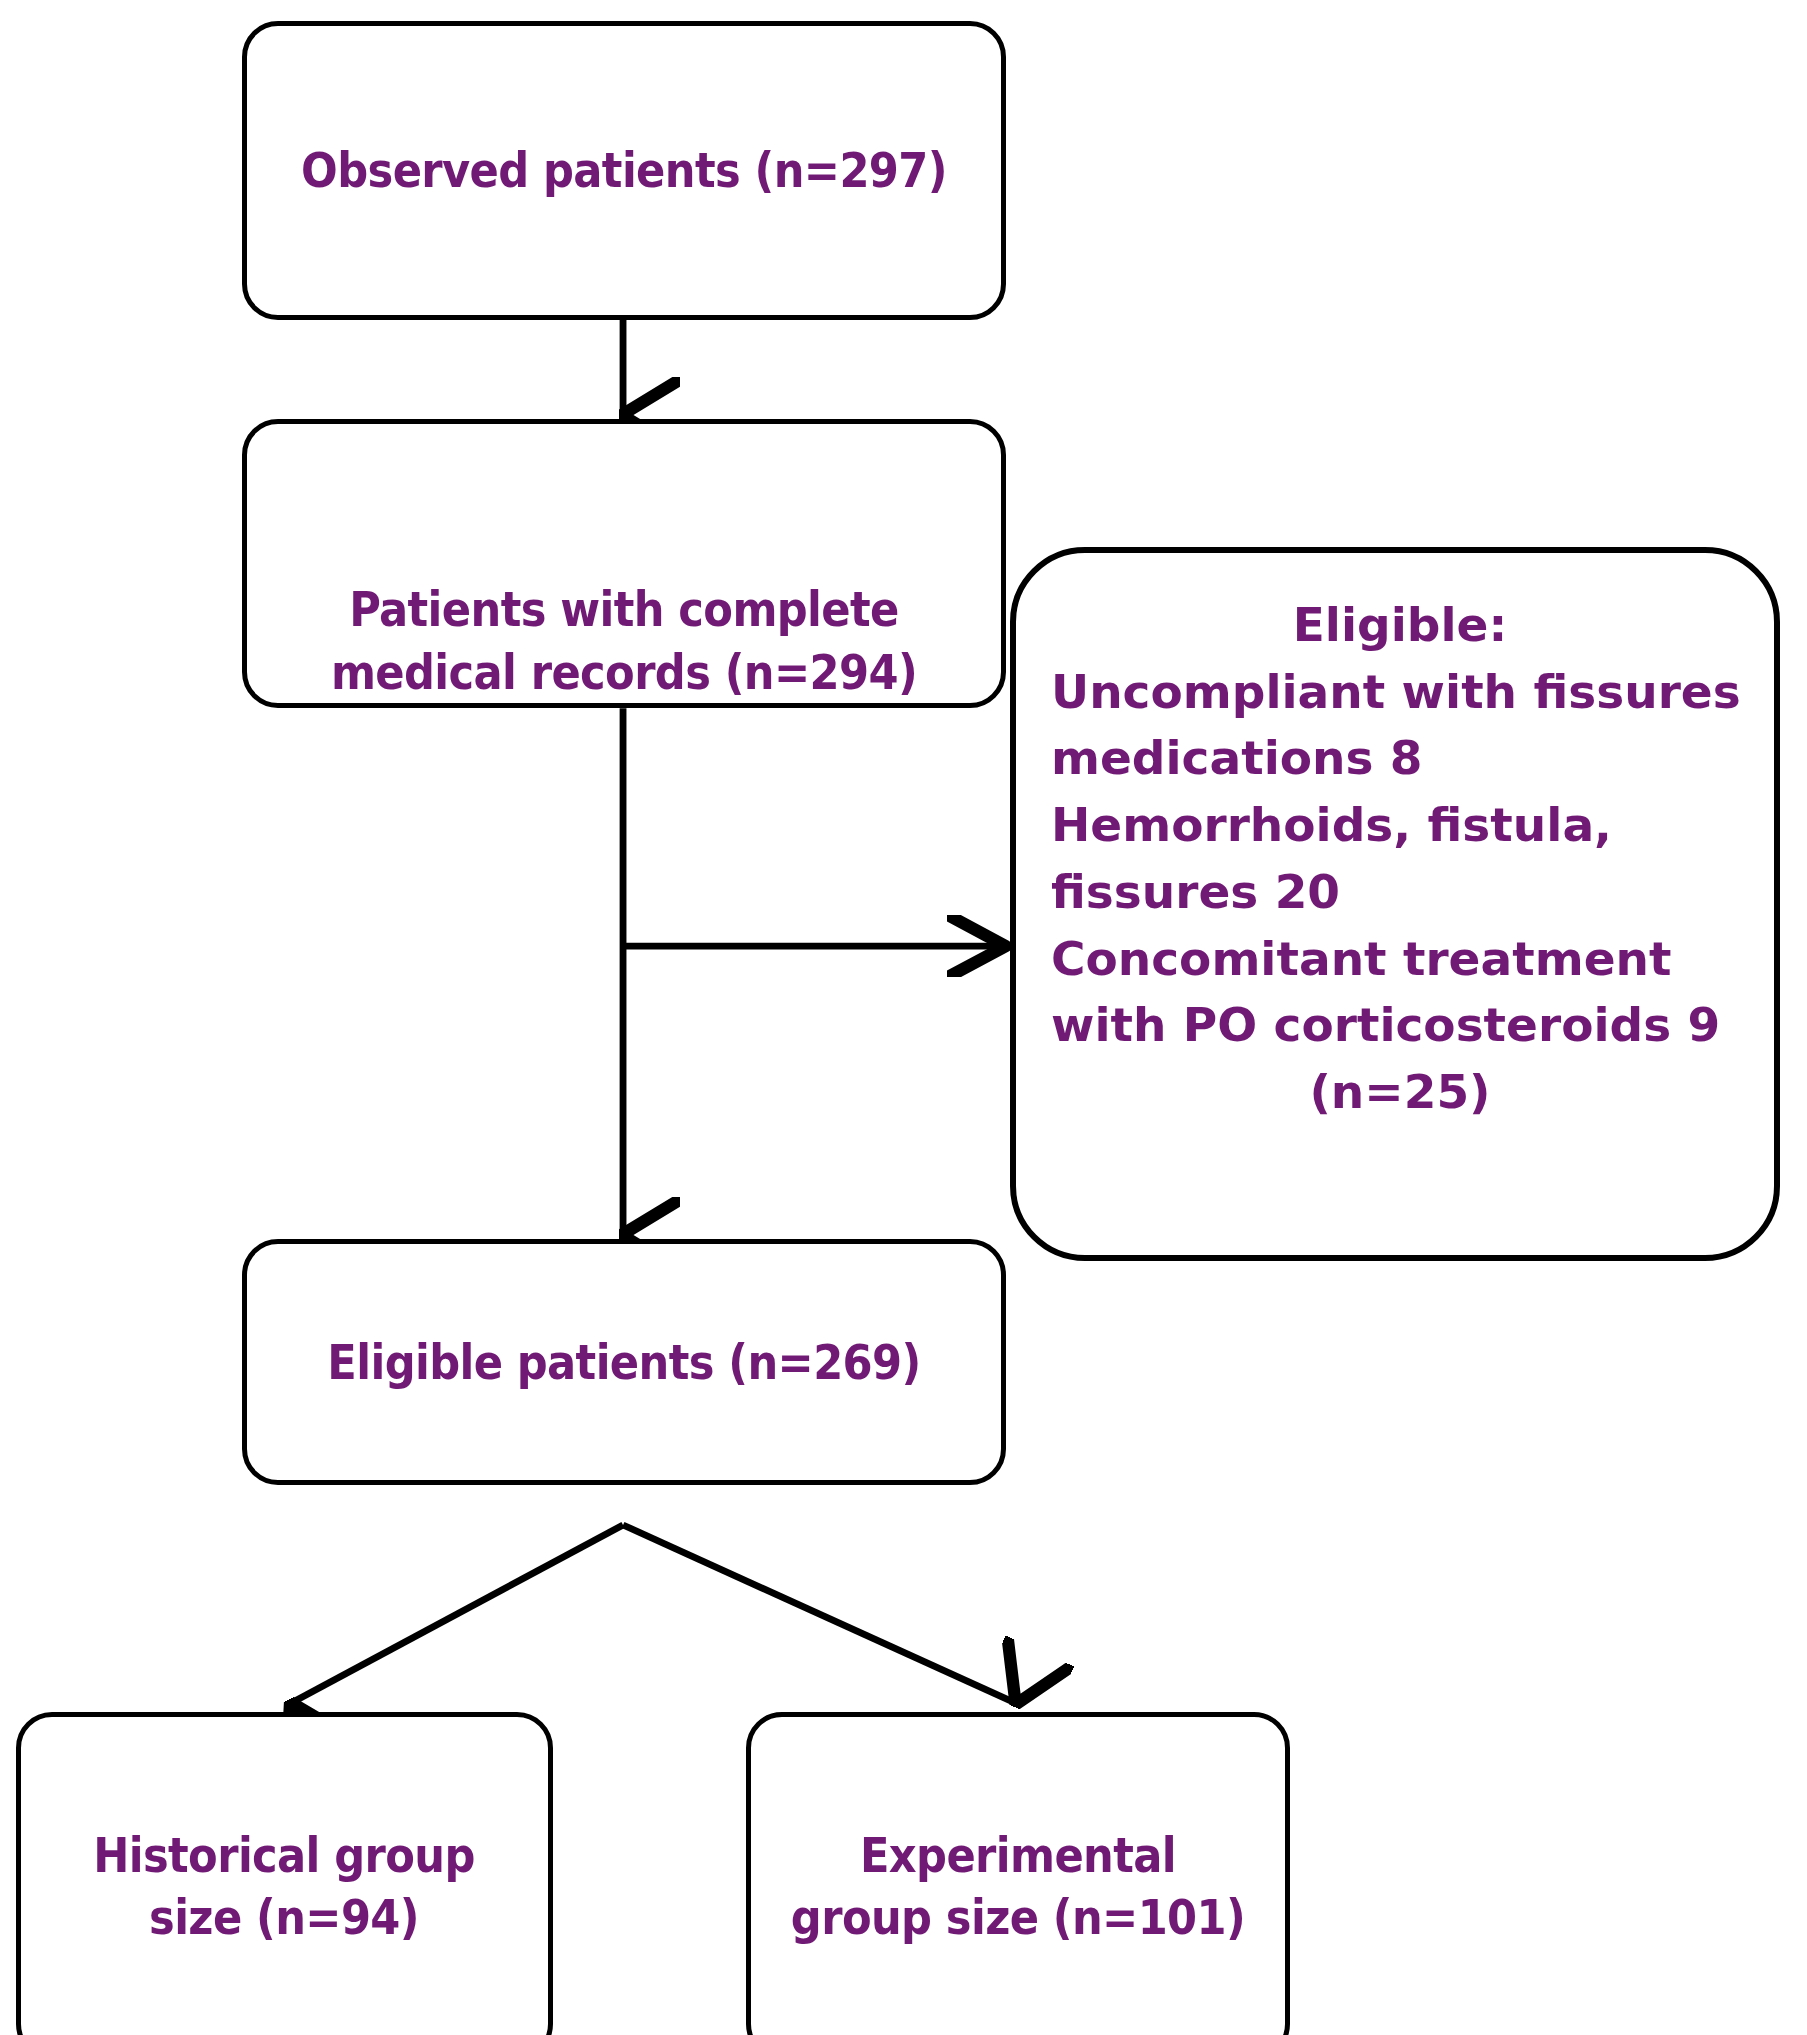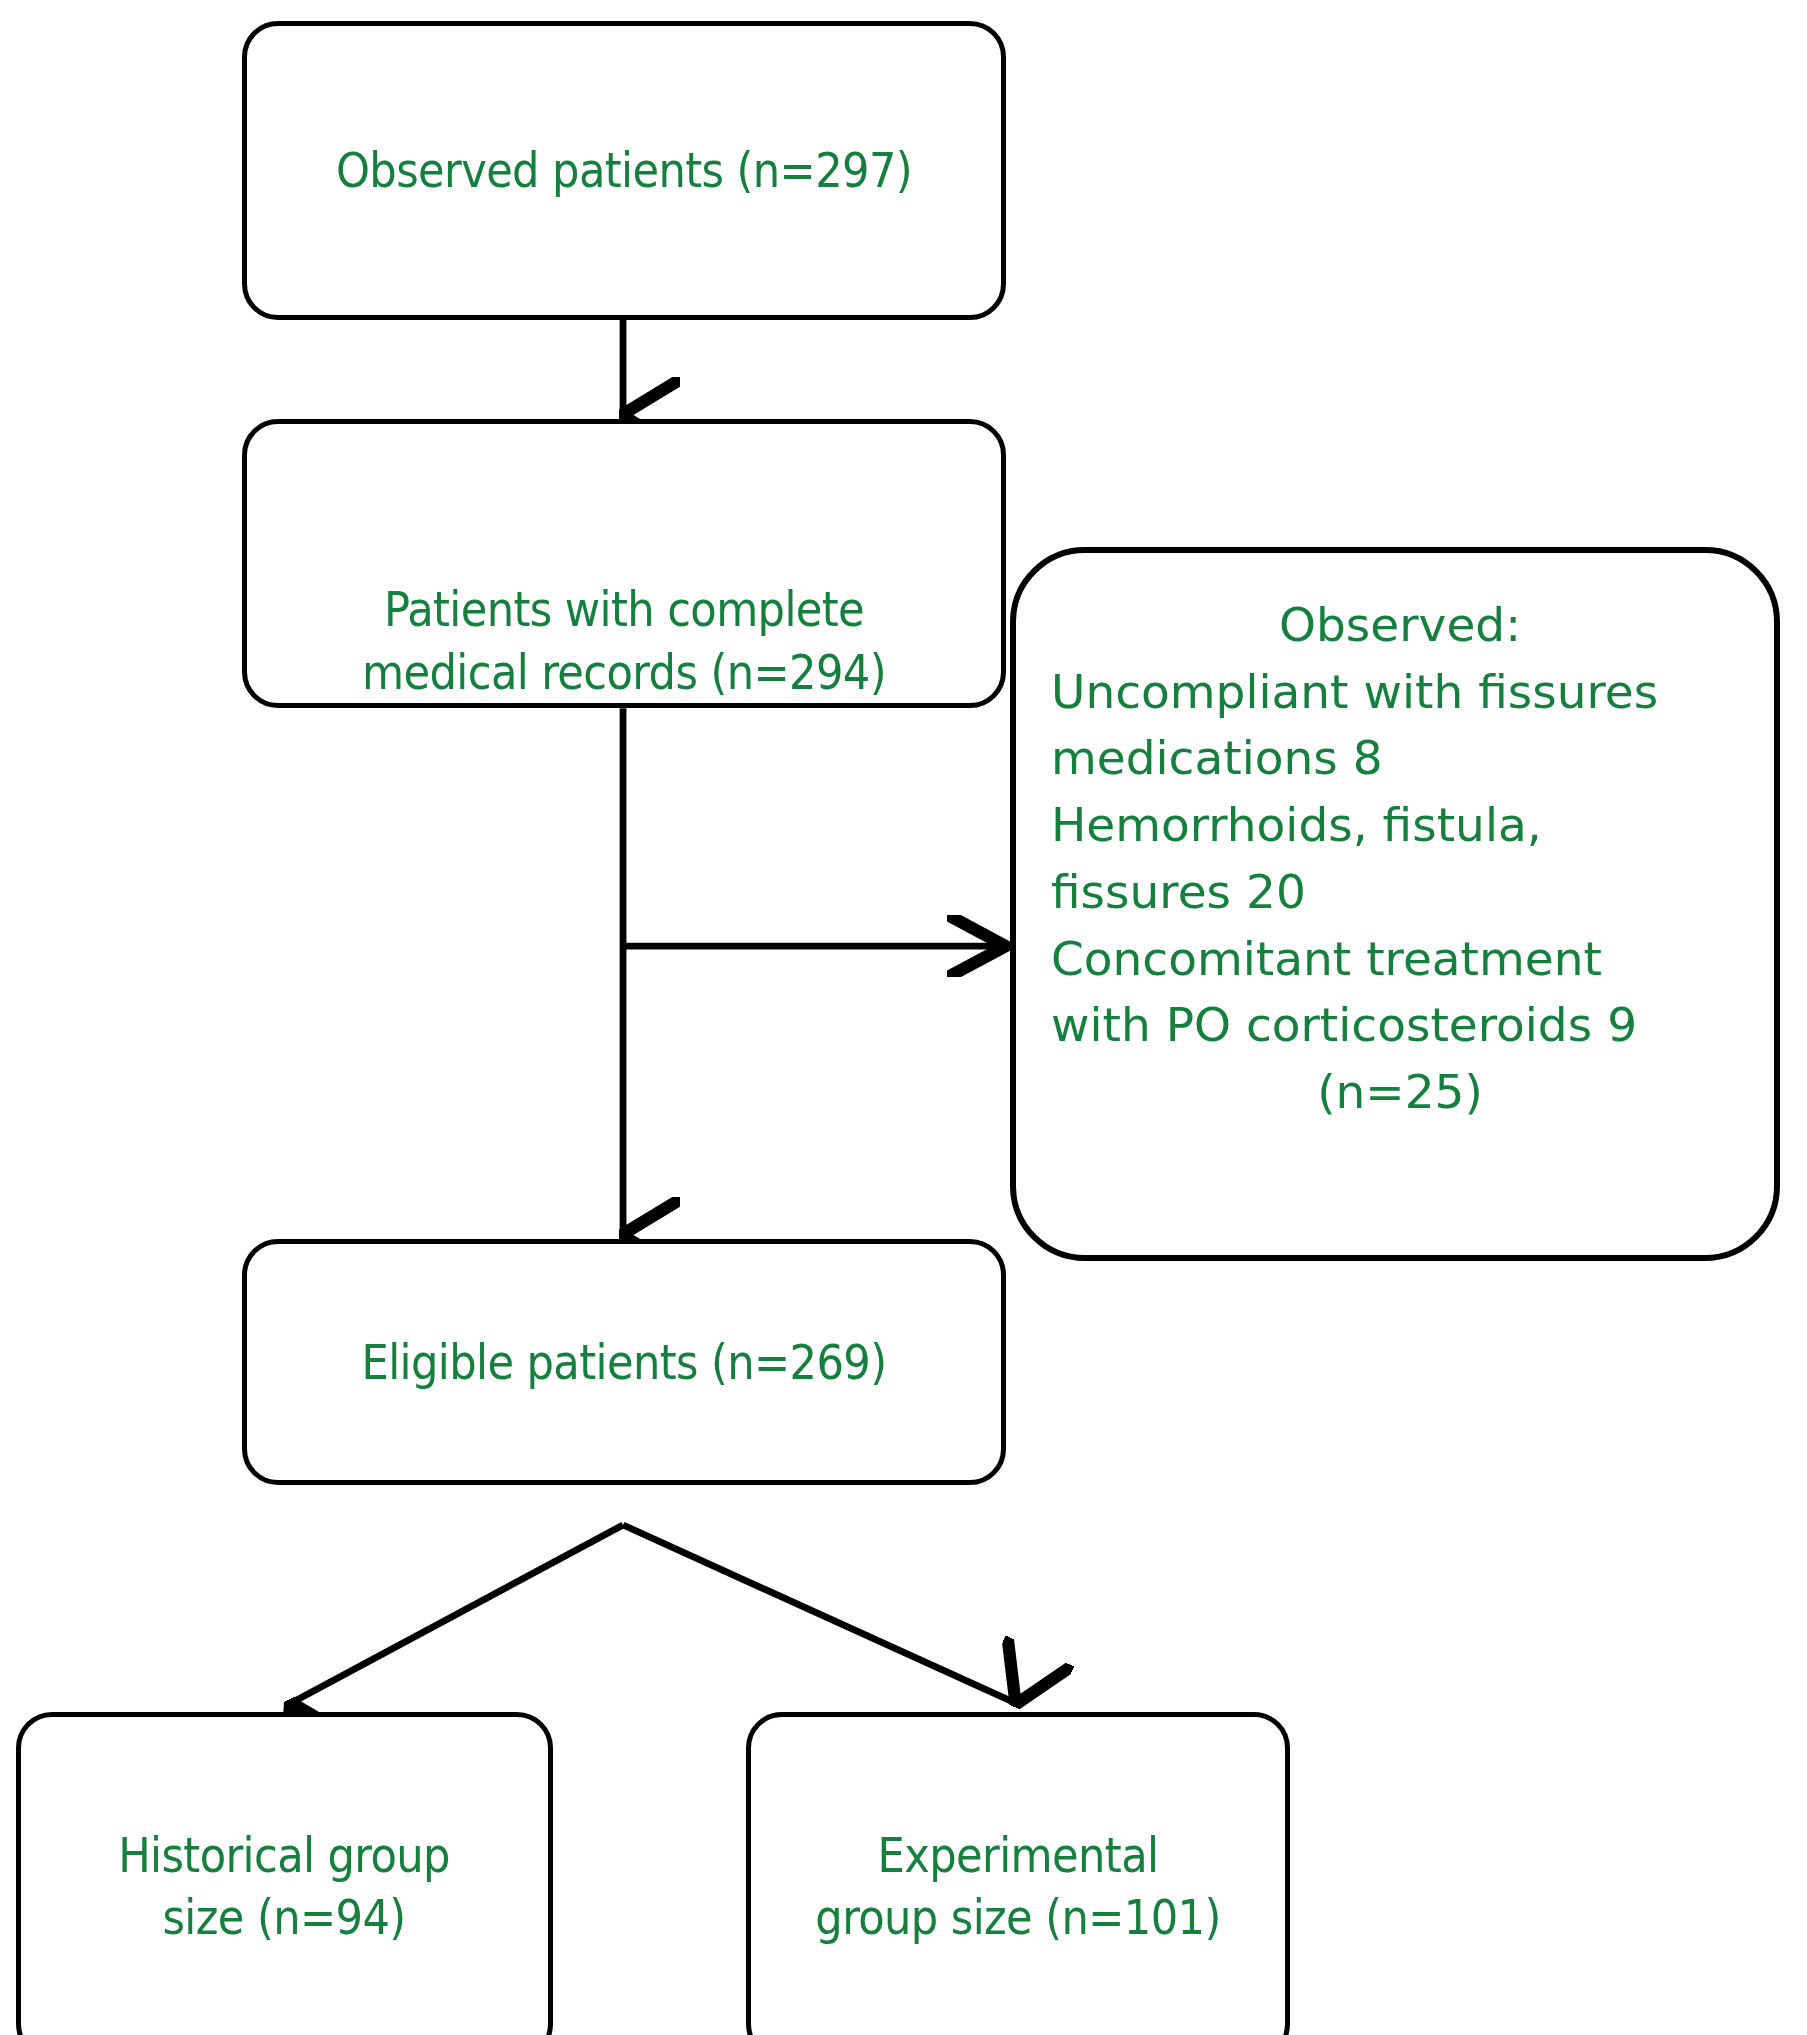--- a/index.html
+++ b/index.html
@@ -27,21 +27,22 @@
   }
   .node {
     position: absolute;
     box-sizing: border-box;
     background: #ffffff;
     border: 5.6px solid #000000;
     display: flex;
     align-items: center;
     justify-content: center;
     text-align: center;
-    color: #15803d;
+    color: #701a75;
+    font-weight: bold;
   }
   
   .node.spine {
     border-radius: 36px;
     font-family: "Liberation Sans Narrow", "DejaVu Sans Condensed", "Liberation Sans", sans-serif;
     font-size: 48px;
     line-height: 1.30;
     letter-spacing: -0.6px;
   }
   .node.spine .txt {
@@ -112,21 +113,21 @@
     <span class="txt">Observed patients (n=297)</span>
   </div>
 
   <div class="node spine" id="box-complete">
     <span class="txt">Patients with complete
 medical records (n=294)</span>
   </div>
 
   <div class="node note" id="box-excluded">
     <div class="note-body">
-      <span class="note-line center">Observed:</span>
+      <span class="note-line center">Eligible:</span>
       <span class="note-line">Uncompliant with fissures</span>
       <span class="note-line">medications 8</span>
       <span class="note-line">Hemorrhoids, fistula,</span>
       <span class="note-line">fissures 20</span>
       <span class="note-line">Concomitant treatment</span>
       <span class="note-line">with PO corticosteroids 9</span>
       <span class="note-line center">(n=25)</span>
     </div>
   </div>
 

